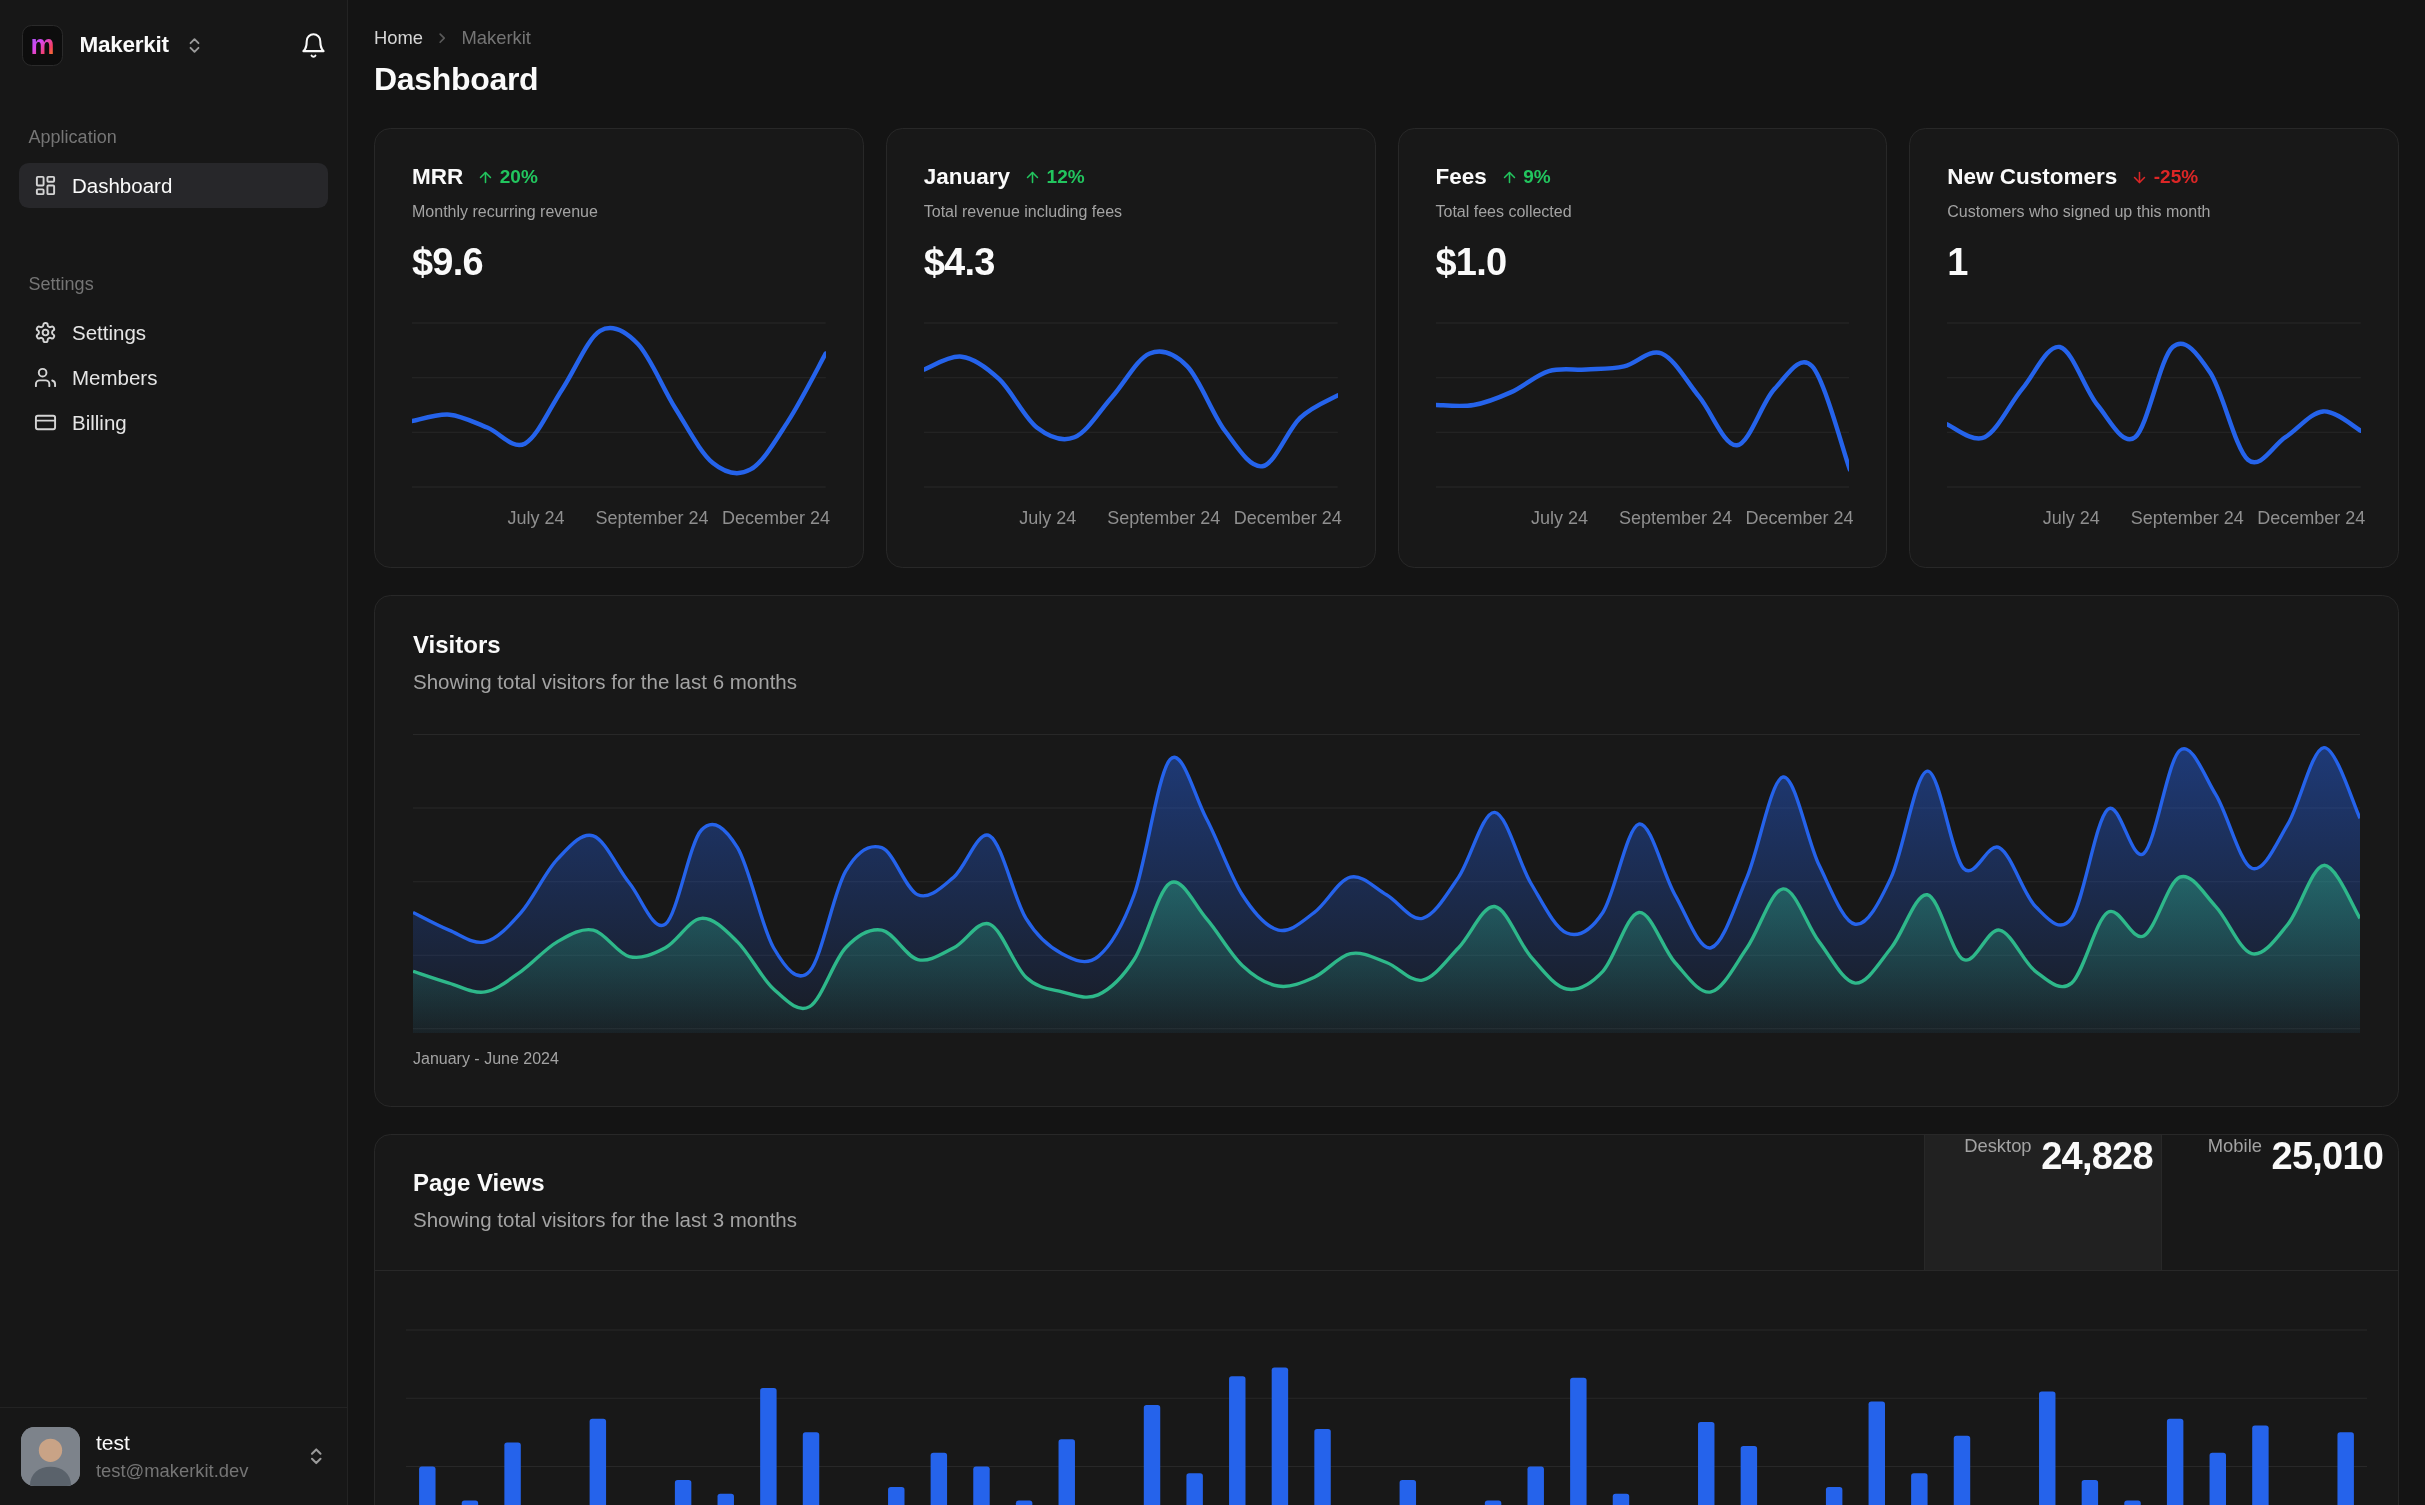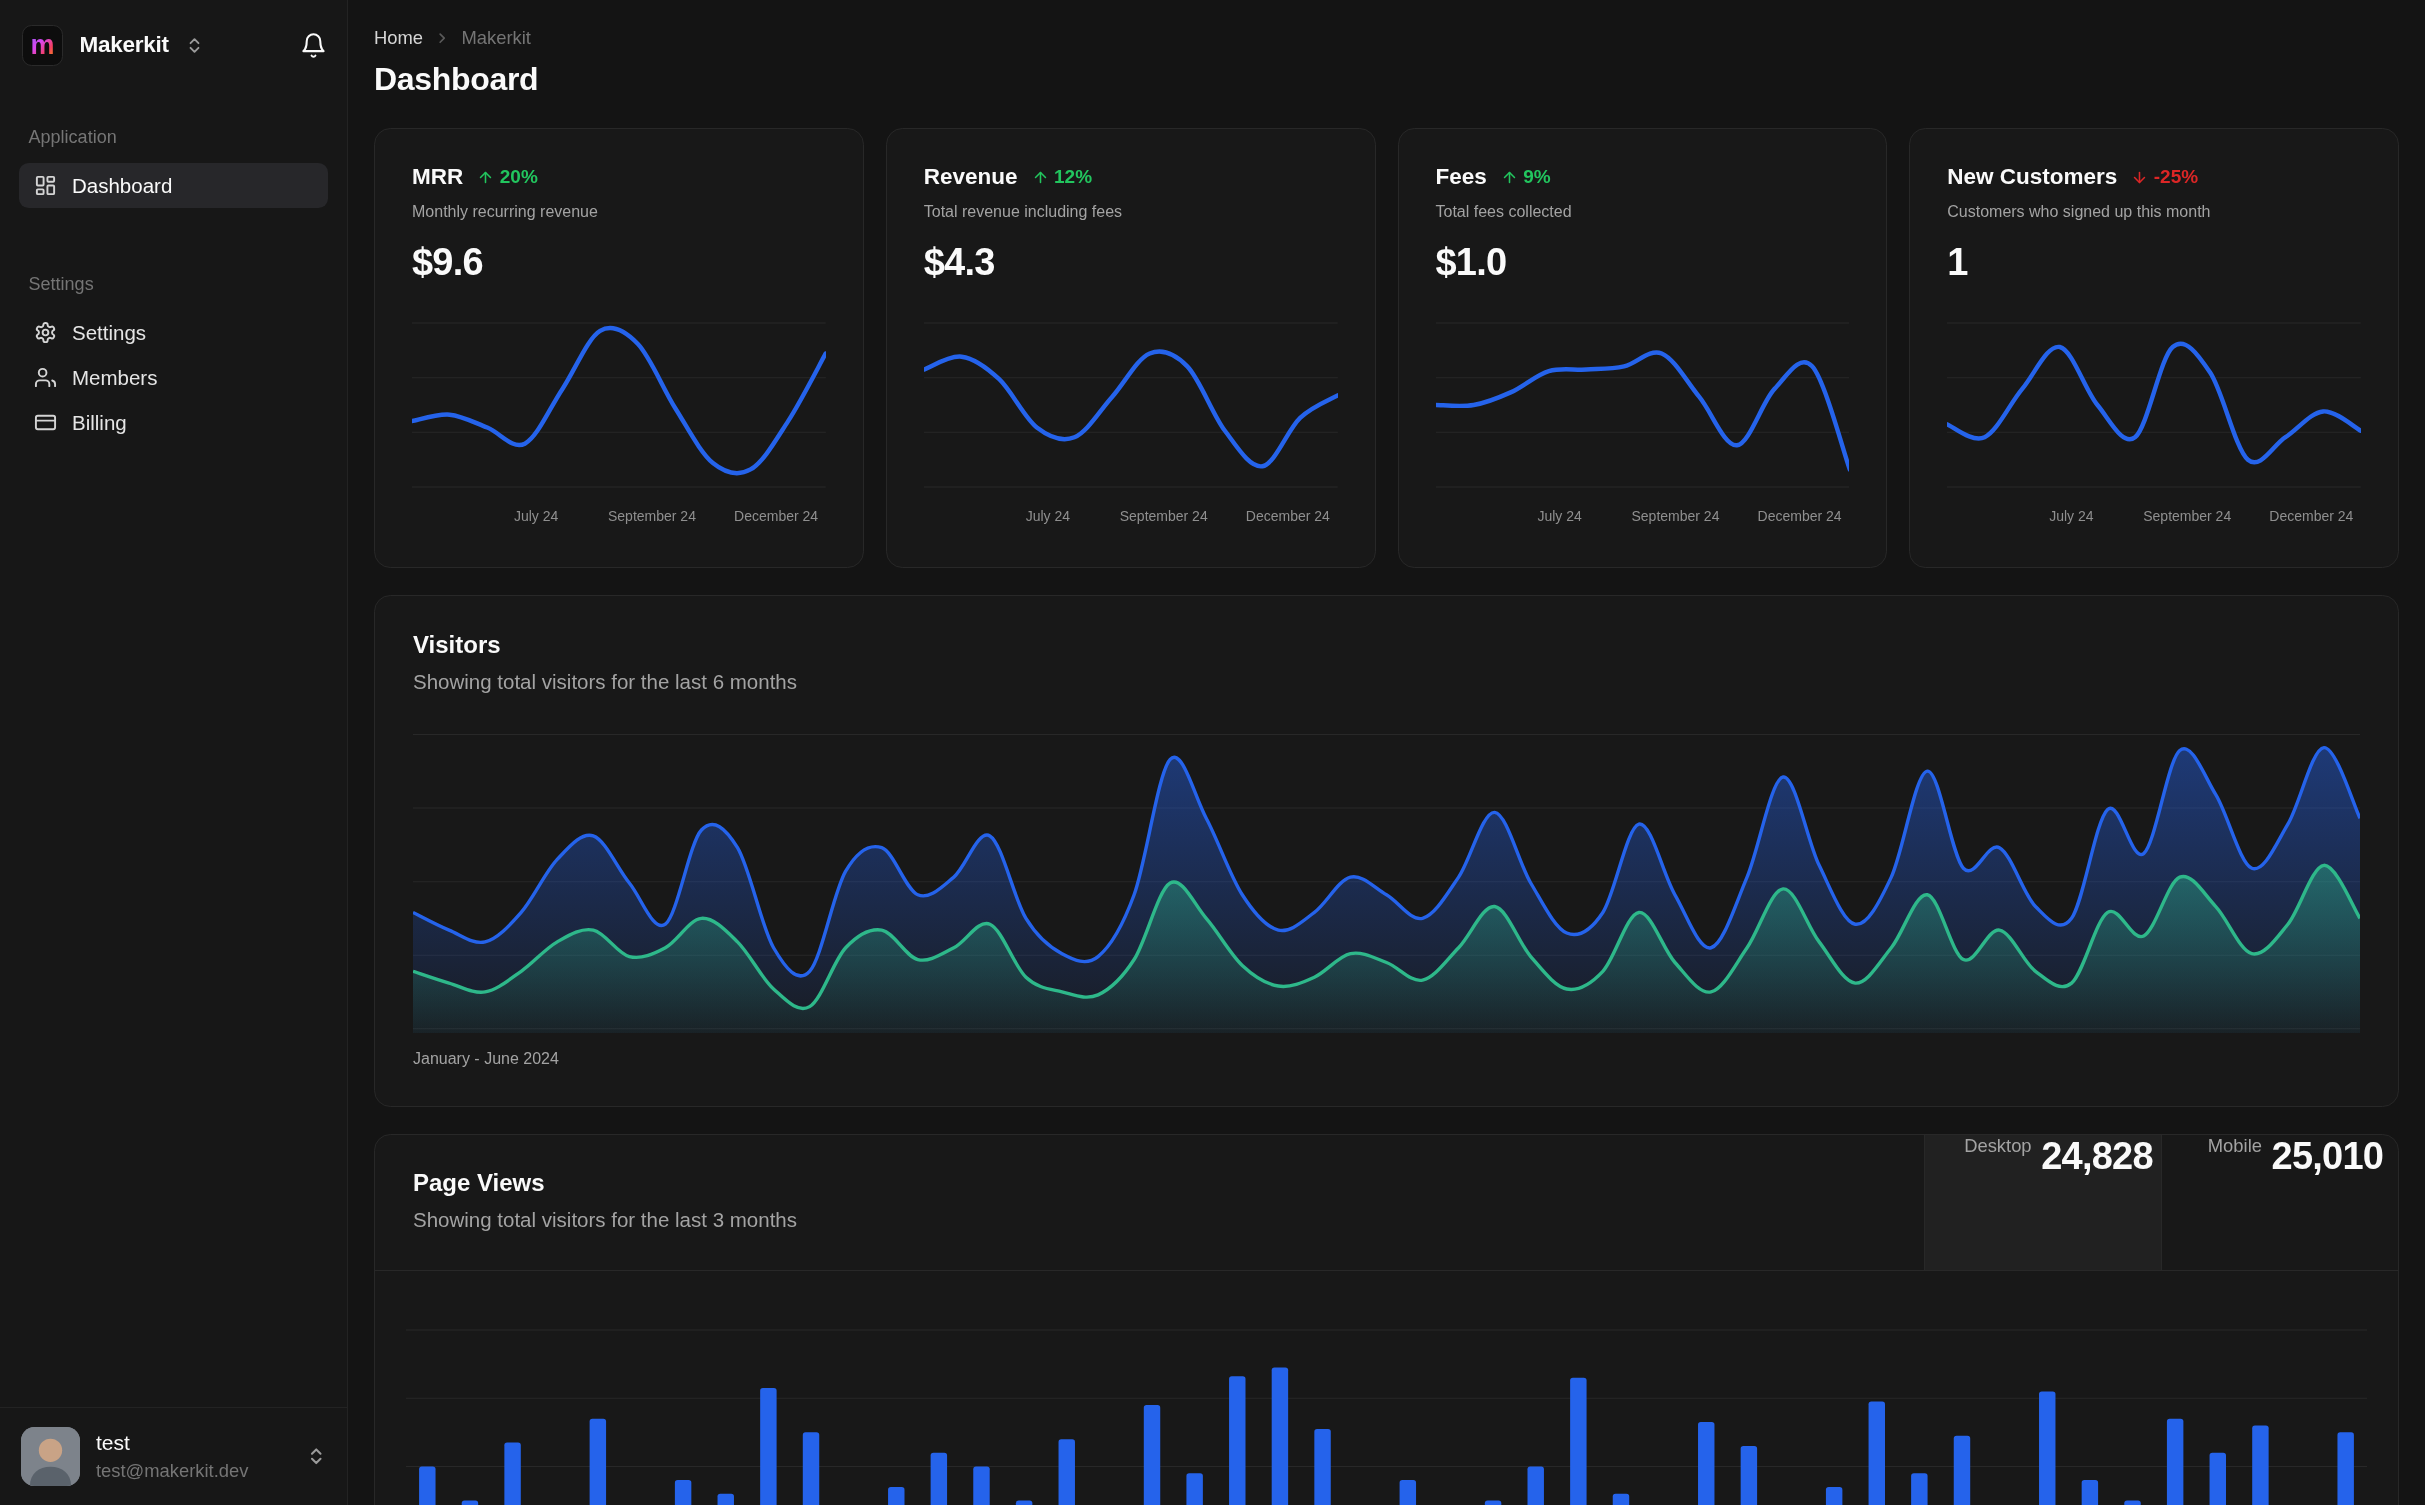--- a/index.html
+++ b/index.html
@@ -59,21 +59,21 @@
   .sc-head{ display:flex; align-items:center; gap:14px; }
   .sc-title{ font-size:22.5px; font-weight:700; }
   .badge{ display:flex; align-items:center; gap:5.5px; font-size:19px; font-weight:600; }
   .badge.up{ color:var(--up); } .badge.down{ color:var(--down); }
   .badge .icon-up, .badge .icon-down{ display:none; }
   .badge.up .icon-up{ display:inline-flex; } .badge.down .icon-down{ display:inline-flex; }
   .sc-sub{ font-size:16px; color:var(--text-sec); margin-top:12.3px; }
   .sc-value{ font-size:38px; font-weight:800; letter-spacing:-.02em; margin-top:20.5px; }
   .spark-wrap{ margin-top:35px; }
   svg.spark{ width:100%; height:172px; }
-  .x-labels{ position:relative; height:30px; margin-top:15px; font-size:14px; color:#8f8f8f; }
+  .x-labels{ position:relative; height:30px; margin-top:15px; font-size:18px; color:#8f8f8f; }
   .x-labels span{ position:absolute; transform:translateX(-50%); white-space:nowrap; }
   .x-labels .xl0{ left:30%; } .x-labels .xl1{ left:58%; } .x-labels .xl2{ left:88%; }
 
   .visitors-card{ margin-top:27px; padding:35px 38px 38px; }
   .v-title{ font-size:24px; font-weight:700; }
   .v-sub{ font-size:20.5px; color:var(--text-sec); margin-top:11px; }
   svg.visitors{ width:100%; height:308px; margin-top:35px; }
   .v-foot{ margin-top:42px; display:flex; align-items:center; gap:12.3px; font-size:20.5px; font-weight:700; }
   .v-range{ margin-top:11px; font-size:16px; color:var(--text-sec); }
 
@@ -221,21 +221,21 @@
         <div class="x-labels">
           <span class="xl0">July 24</span>
           <span class="xl1">September 24</span>
           <span class="xl2">December 24</span>
         </div>
       </div>
     </div>
 
     <div class="card stat-card">
       <div class="sc-head">
-        <span class="sc-title">Revenue</span>
+        <span class="sc-title">January</span>
         <span class="badge up">
           <span class="icon icon-up">
               <svg width="17" height="17" viewBox="0 0 24 24" fill="none" stroke="currentColor" stroke-width="2.2" stroke-linecap="round" stroke-linejoin="round">
                 <path d="M12 19V5"></path>
                 <path d="m5 12 7-7 7 7"></path>
               </svg>
             </span>
 
           <span>12%</span>
         </span>

